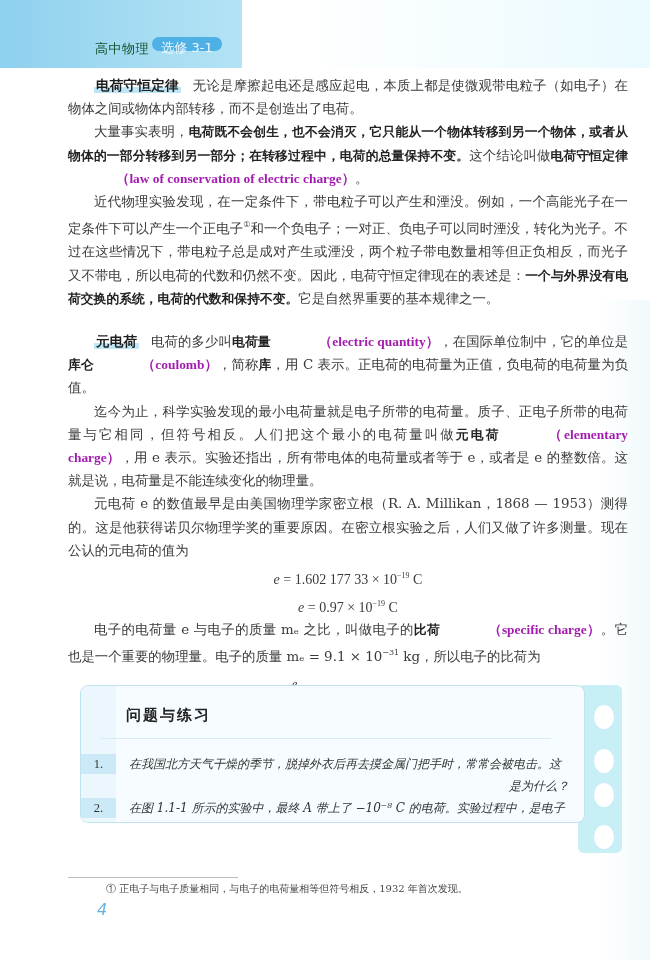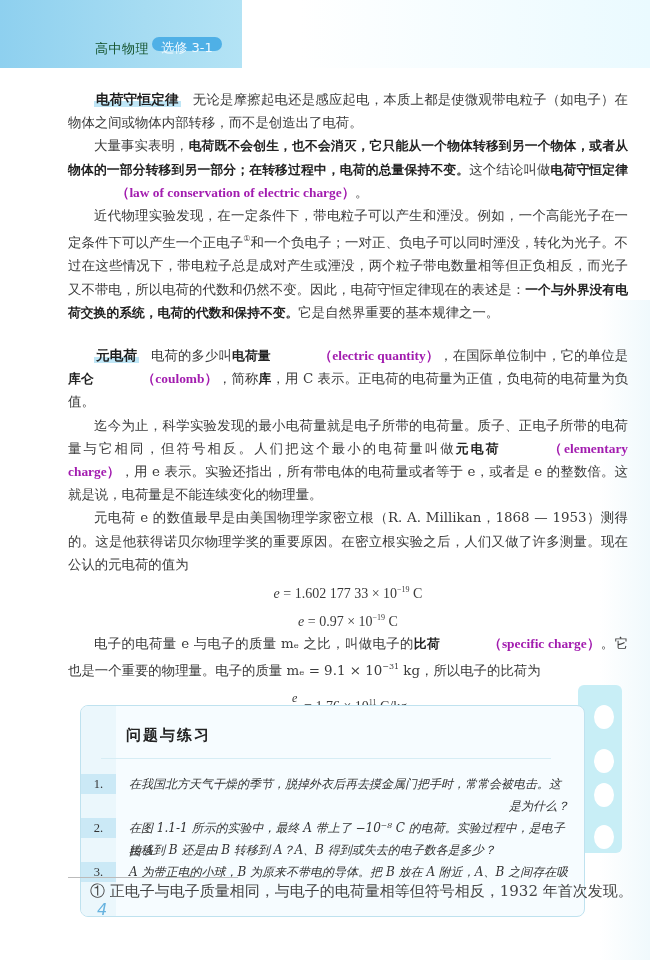--- a/index.html
+++ b/index.html
@@ -17,21 +17,21 @@
   .header-title {
     position: absolute; left: 95px; top: 40px; font-size: 13px; color: #14532d;
     font-family: Liberation Sans, sans-serif; letter-spacing: 0.5px;
   }
   .header-pill {
     position: absolute; left: 152px; top: 37px; width: 70px; height: 14px; border-radius: 11px;
     background: #4fb0e6; color: #f1faff; font-size: 13px; text-align: center; line-height: 22px;
     font-family: "DejaVu Sans", "Liberation Sans", sans-serif;
   }
 
-  .content { position: absolute; left: 68px; top: 88px; width: 560px; font-size: 13.4px; line-height: 23.2px; }
+  .content { position: absolute; left: 68px; top: 74px; width: 560px; font-size: 13.4px; line-height: 23.2px; }
   .para { text-indent: 26px; text-align: justify; }
   .para.noindent { text-indent: 0; }
   .strong { font-family: "DejaVu Sans", "Liberation Sans", sans-serif; font-weight: bold; color: #222; font-size: 12.8px; }
   .eng { font-family: "Liberation Serif", serif; font-weight: bold; color: #a21caf; margin-left: 48px; }
   .sec-label {
     font-family: "DejaVu Sans", "Liberation Sans", sans-serif; font-weight: bold; color: #1e1e1e;
     background: linear-gradient(0deg, #bfe6f6 0%, #bfe6f6 40%, rgba(255,255,255,0) 40%);
     padding: 0 2px; margin-right: 12px; font-size: 13.6px;
   }
   .gap { height: 20px; }
@@ -43,38 +43,38 @@
   .frac .den { display: block; }
   .frac .den sub { font-size: 7px; }
 
   .ex-tabstrip {
     position: absolute; left: 578px; top: 685px; width: 44px; height: 168px;
     background: #c8eef6; border-radius: 6px;
   }
   .hole { position: absolute; left: 16px; width: 20px; height: 24px; border-radius: 50%; background: #ffffff; }
 
   .ex-box {
-    position: absolute; left: 80px; top: 685px; width: 505px; height: 212px;
-    border: 1px solid #bfe2ef; border-radius: 8px; background: #f6fcff; overflow: hidden; margin-top: 20px;
+    position: absolute; left: 80px; top: 685px; width: 505px; height: 138px;
+    border: 1px solid #bfe2ef; border-radius: 8px; background: #f6fcff; overflow: hidden;
   }
   .ex-leftband { position: absolute; left: 0; top: 0; width: 35px; height: 100%; background: #ebf7fc; }
   .ex-title {
     position: absolute; left: 45px; top: 20px; font-family: "DejaVu Sans", "Liberation Sans", sans-serif;
     font-weight: bold; font-size: 15px; color: #222; letter-spacing: 2px;
   }
   .ex-rule { position: absolute; left: 20px; top: 52px; width: 450px; height: 1px; background: #d6edf5; }
   .ex-item { position: absolute; left: 0; width: 500px; font-size: 12px; line-height: 22.5px; color: #333; font-style: italic; }
   .ex-num {
     position: absolute; left: 0; width: 35px; height: 20px; text-align: center; font-style: normal;
     background: #cbe9f6; font-family: "Liberation Serif", serif; font-size: 12.5px; line-height: 20px;
   }
   .ex-text { position: absolute; left: 48px; width: 440px; }
 
   .foot-rule { position: absolute; left: 68px; top: 877px; width: 170px; height: 1px; background: #bbbbbb; }
-  .footnote { position: absolute; left: 90px; top: 882px; font-size: 15px; color: #444; }
+  .footnote { position: absolute; left: 106px; top: 882px; font-size: 10px; color: #444; }
   .page-num { position: absolute; left: 97px; top: 900px; font-size: 16px; color: #67b3df; font-family: "DejaVu Sans", "Liberation Sans", sans-serif; font-style: italic; }
   .right-shade { position: absolute; left: 600px; top: 300px; width: 50px; height: 660px; background: linear-gradient(90deg, rgba(240,250,253,0) 0%, #f0f9fc 100%); }
 </style>
 </head>
 <body>
 
 <div class="header-band"></div>
 <div class="header-fade"></div>
 <div class="header-title">高中物理</div>
 <div class="header-pill">选修 3-1</div>

